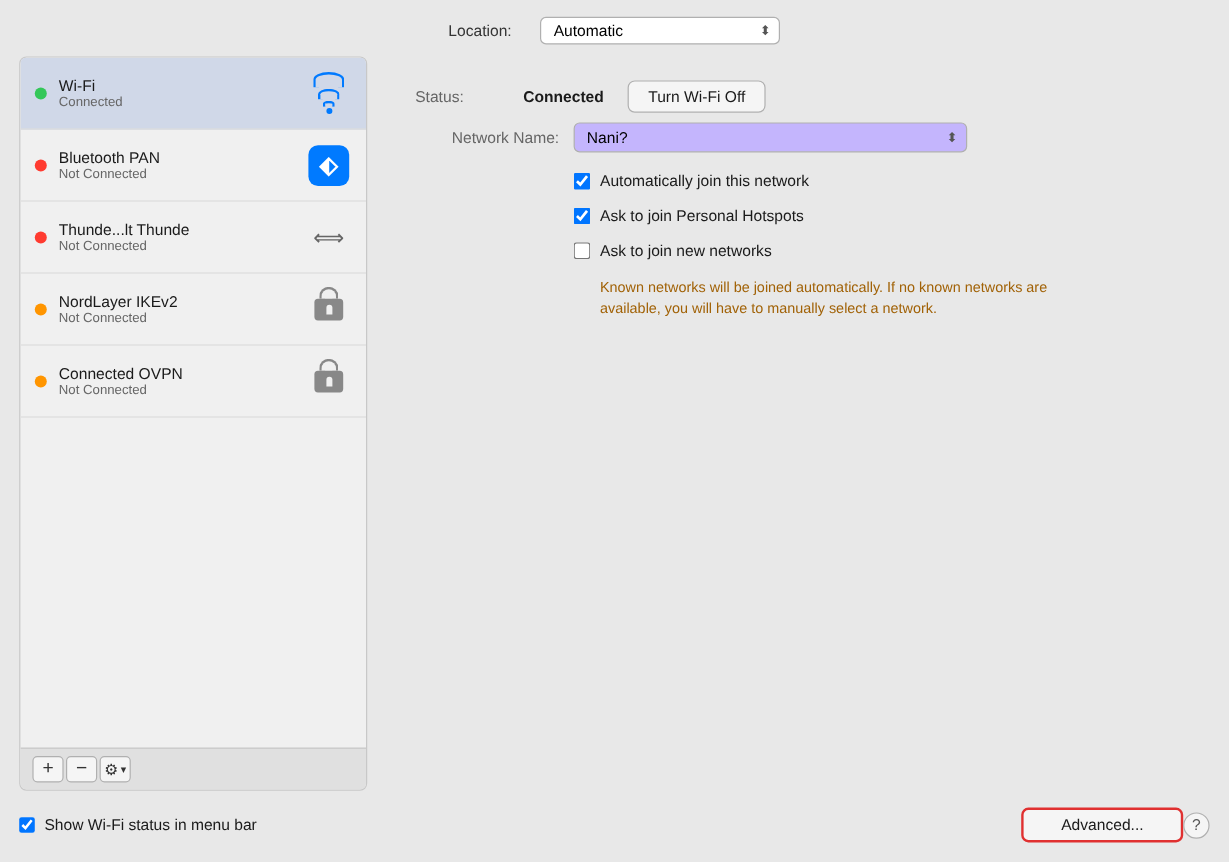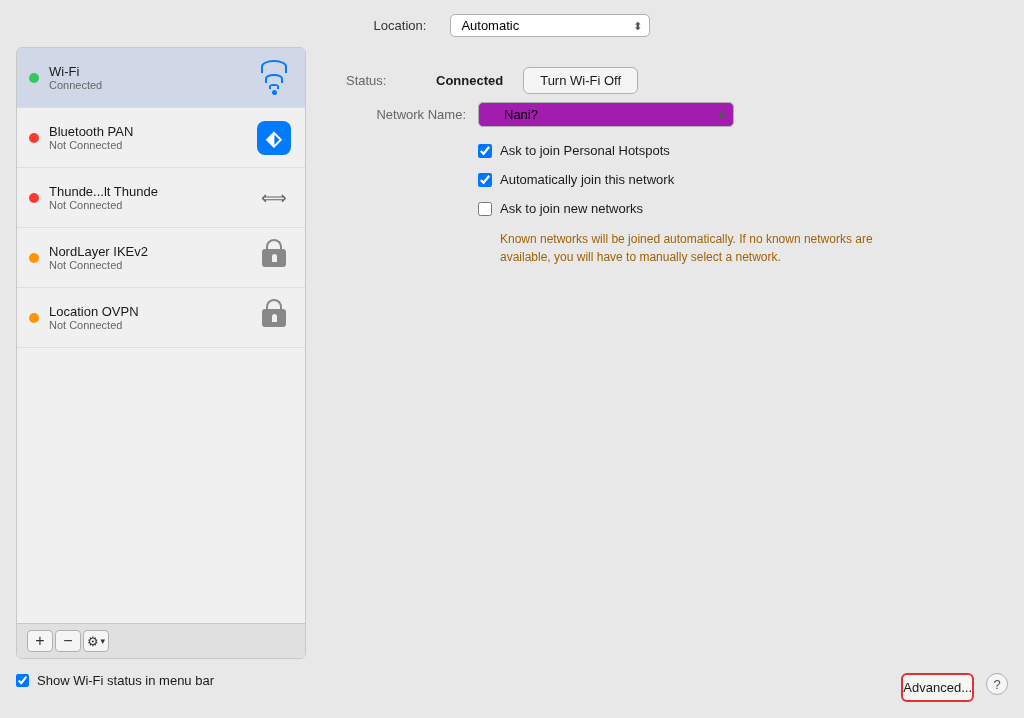--- a/index.html
+++ b/index.html
@@ -289,26 +289,26 @@
       color: #666;
       font-size: 13px;
     }
     .network-select-wrapper {
       position: relative;
       display: inline-block;
     }
     .network-select {
       appearance: none;
       -webkit-appearance: none;
-      background: #a21caf;
+      background: #c4b5fd;
       border: 1px solid #b0b0b0;
       border-radius: 5px;
-      padding: 4px 30px 4px 25px;
-      font-size: 13px;
-      width: 256px;
+      padding: 4px 30px 4px 10px;
+      font-size: 13px;
+      width: 328px;
       cursor: pointer;
     }
     .network-select-wrapper::after {
       content: '⬍';
       position: absolute;
       right: 8px;
       top: 50%;
       transform: translateY(-50%);
       font-size: 11px;
       color: #555;
@@ -338,35 +338,34 @@
       font-size: 12px;
       color: #a16207;
       margin-left: 154px;
       line-height: 1.5;
       max-width: 380px;
       margin-bottom: 20px;
     }
 
     .bottom-bar {
       display: flex;
-      align-items: flex-start;
+      align-items: center;
       padding: 14px 16px 16px;
-      gap: 12px;
     }
     .show-wifi-row {
       display: flex;
       align-items: center;
       gap: 8px;
       flex: 1;
     }
     .advanced-btn {
       background: #f5f5f5;
       border: 2px solid #e03030;
       border-radius: 6px;
-      padding: 5px 0;
+      padding: 5px 31px;
       font-size: 13px;
       cursor: pointer;
       color: #1a1a1a;
     }
     .help-btn {
       width: 22px;
       height: 22px;
       border: 1px solid #b0b0b0;
       border-radius: 50%;
       display: flex;
@@ -449,21 +448,21 @@
             <div class="lock-body">
               <div class="lock-keyhole"></div>
             </div>
           </div>
         </div>
       </div>
 
       <div class="sidebar-item">
         <div class="status-dot dot-orange"></div>
         <div class="item-text">
-          <div class="item-name">Location OVPN</div>
+          <div class="item-name">Connected OVPN</div>
           <div class="item-status">Not Connected</div>
         </div>
         <div class="item-icon">
           <div class="lock-icon">
             <div class="lock-shackle"></div>
             <div class="lock-body">
               <div class="lock-keyhole"></div>
             </div>
           </div>
         </div>
@@ -494,26 +493,26 @@
       <span class="form-label">Network Name:</span>
       <div class="network-select-wrapper">
         <select class="network-select">
           <option>Nani?</option>
         </select>
       </div>
     </div>
 
     <div class="checkbox-row">
       <input type="checkbox" checked="" style="">
-      <label class="checkbox-label">Ask to join Personal Hotspots</label>
+      <label class="checkbox-label">Automatically join this network</label>
     </div>
 
     <div class="checkbox-row">
       <input type="checkbox" checked="" style="">
-      <label class="checkbox-label">Automatically join this network</label>
+      <label class="checkbox-label">Ask to join Personal Hotspots</label>
     </div>
 
     <div class="checkbox-row">
       <input type="checkbox" style="">
       <label class="checkbox-label">Ask to join new networks</label>
     </div>
 
     <div class="note-text">Known networks will be joined automatically. If no known networks are available, you will have to manually select a network.</div>
 
   </div>

